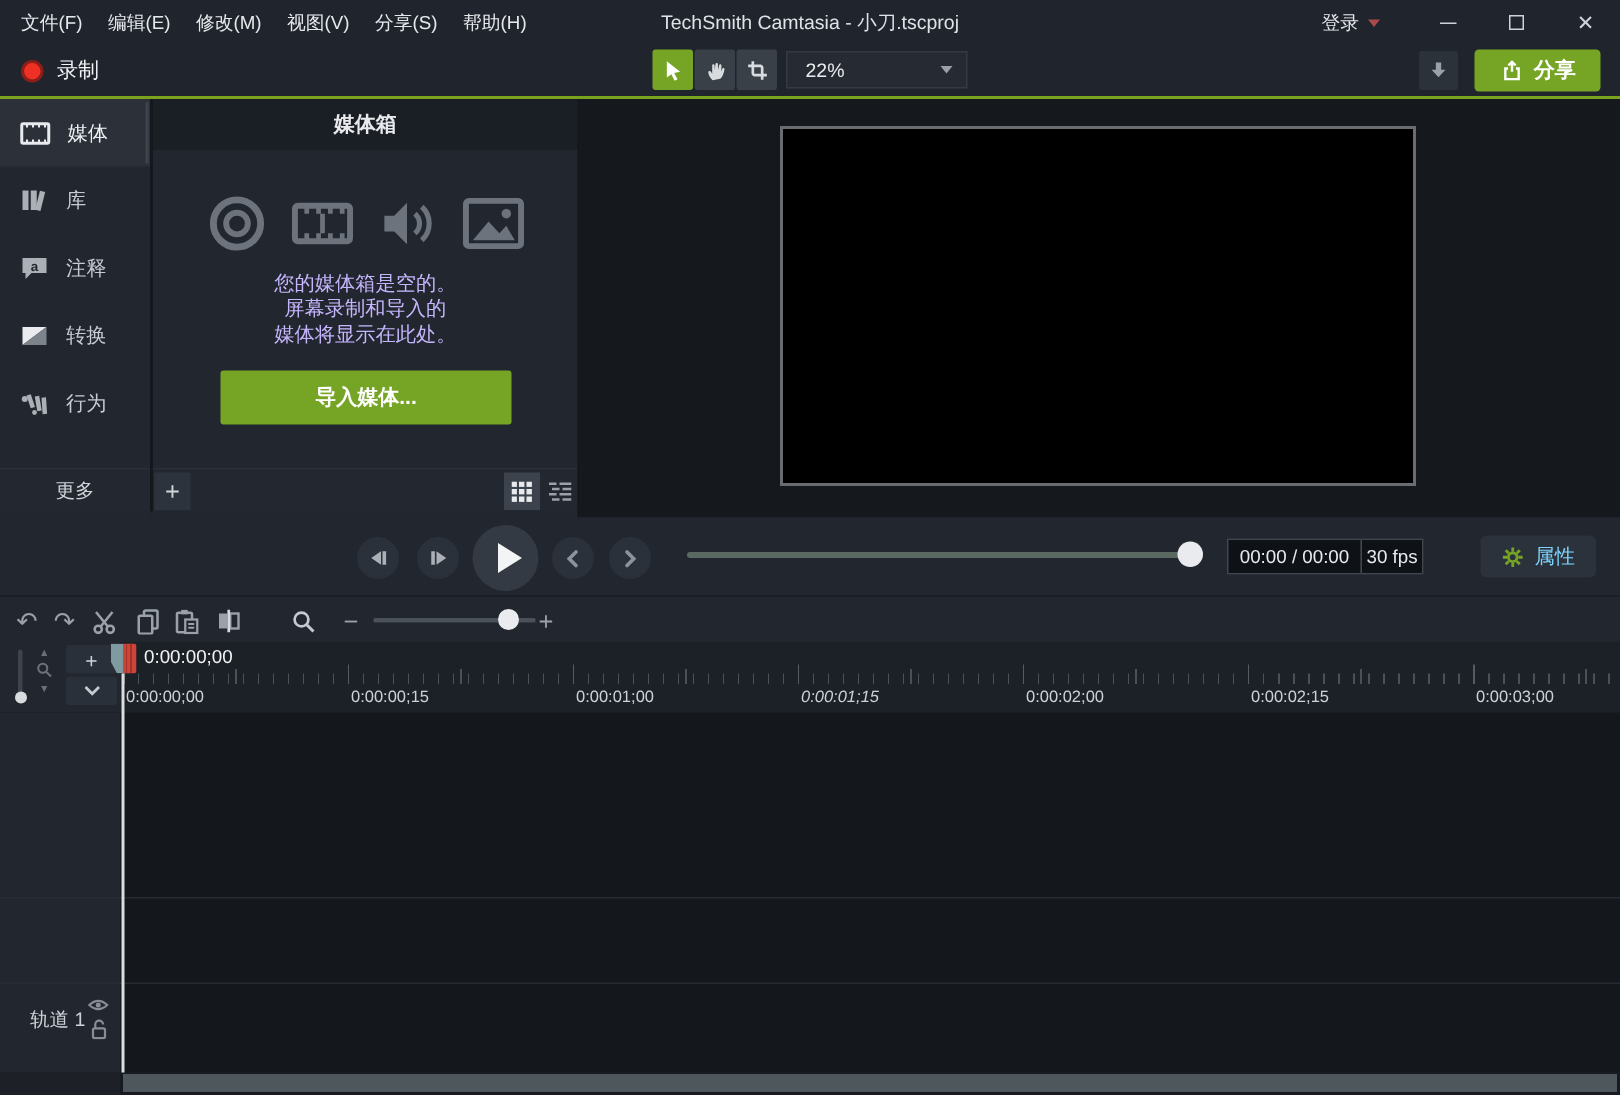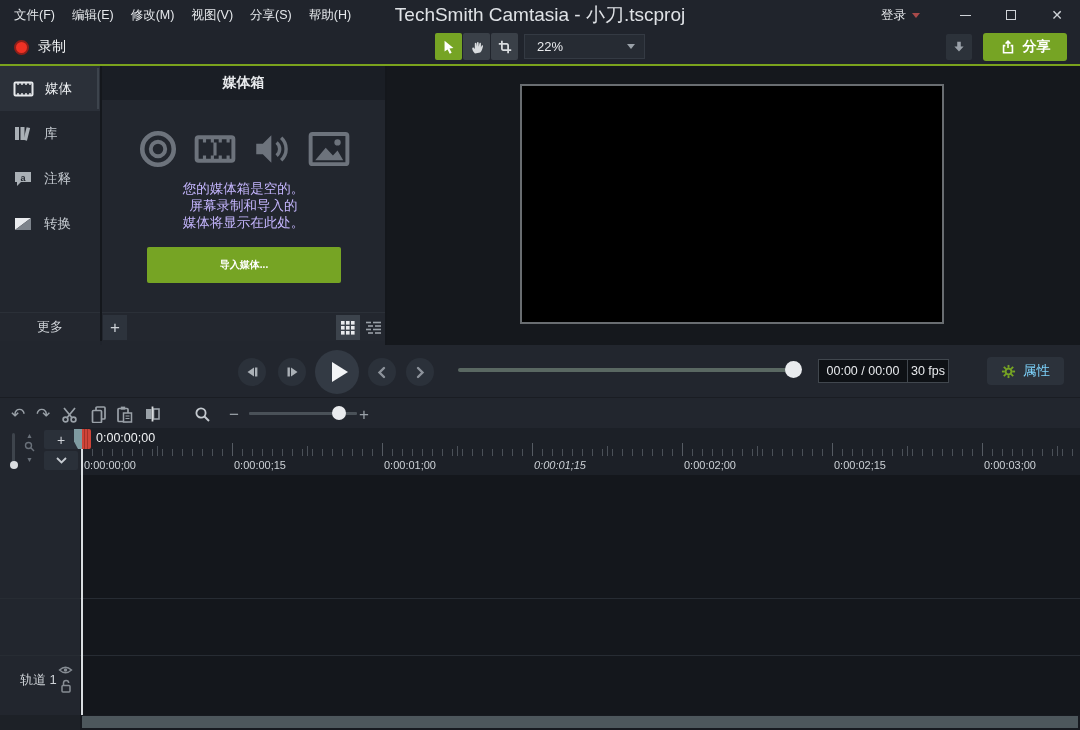--- a/index.html
+++ b/index.html
@@ -4,21 +4,21 @@
 <style>
   * { margin:0; padding:0; box-sizing:border-box; }
   html,body { background:#0d0f13; }
   body { font-family:"Liberation Sans","DejaVu Sans",sans-serif; }
   .app { position:relative; width:1080px; height:730px; background:#20242c; overflow:hidden; color:#e8eaed; }
 
   
   .titlebar { position:absolute; left:0; top:0; width:1080px; height:30px; background:#20242c; }
   .menubar { position:absolute; left:14px; top:0; height:30px; display:flex; gap:17px; align-items:center; }
   .menu-item { font-size:12.5px; color:#e6e9ec; cursor:default; white-space:nowrap; }
-  .win-title { position:absolute; left:0; top:0; width:1080px; height:30px; text-align:center; line-height:30px; font-size:19px; color:#dfe2e6; pointer-events:none; }
+  .win-title { position:absolute; left:0; top:0; width:1080px; height:30px; text-align:center; line-height:30px; font-size:13px; color:#dfe2e6; pointer-events:none; }
   .signin { position:absolute; right:160px; top:0; height:30px; display:flex; align-items:center; gap:6px; font-size:12.5px; color:#e6e9ec; }
   .caret-down { width:0; height:0; border-left:4px solid transparent; border-right:4px solid transparent; border-top:5px solid #a94a4a; }
   .win-controls { position:absolute; right:0; top:0; height:30px; display:flex; }
   .win-btn { width:46px; height:30px; display:flex; align-items:center; justify-content:center; color:#cfd3d8; }
   .glyph-min { width:11px; height:1px; background:#cfd3d8; }
   .glyph-max { width:10px; height:10px; border:1px solid #cfd3d8; }
   .glyph-close { font-size:14px; line-height:1; color:#cfd3d8; }
 
   
   .toolbar { position:absolute; left:0; top:30px; width:1080px; height:34px; background:#20242c; }
@@ -47,21 +47,21 @@
   .side-sep-v { position:absolute; left:100px; top:0; width:2px; height:275px; background:#14171c; }
   .more-row { position:absolute; left:0; top:246px; width:100px; height:29px; background:#23272f; border-top:1px solid #2b3038; display:flex; align-items:center; justify-content:center; }
   .more-label { font-size:13px; color:#cfd3d8; }
 
   .media-panel { position:absolute; left:102px; top:0; width:283px; height:279px; background:#22262e; }
   .panel-header { position:absolute; left:0; top:0; width:283px; height:34px; background:#1a1e25; display:flex; align-items:center; justify-content:center; }
   .panel-title { font-size:14px; font-weight:bold; color:#e8eaed; }
   .bin-icons { position:absolute; left:0; top:62px; width:283px; display:flex; justify-content:center; gap:15px; }
   .bin-empty { position:absolute; left:0; top:114px; width:283px; text-align:center; font-size:13.5px; line-height:17px; color:#c4b5fd; }
   .import-btn { position:absolute; left:45px; top:181px; width:194px; height:36px; background:#76a424; border-radius:2px; display:flex; align-items:center; justify-content:center; }
-  .import-label { font-size:10px; font-weight:bold; color:#ffffff; }
+  .import-label { font-size:14px; font-weight:bold; color:#ffffff; }
   .panel-bottom { position:absolute; left:0; top:246px; width:283px; height:29px; background:#23272f; border-top:1px solid #2b3038; }
   .add-media-btn { position:absolute; left:1px; top:2px; width:24px; height:25px; background:#2d333c; display:flex; align-items:center; justify-content:center; font-size:17px; color:#cfd3d8; }
   .view-grid-btn { position:absolute; right:25px; top:2px; width:24px; height:25px; background:#3c434c; display:flex; align-items:center; justify-content:center; }
   .view-list-btn { position:absolute; right:0; top:2px; width:24px; height:25px; display:flex; align-items:center; justify-content:center; }
   .panel-sep-v { position:absolute; left:385px; top:0; width:2px; height:279px; background:#14171c; }
 
   .canvas-area { position:absolute; left:387px; top:0; width:693px; height:279px; background:#15181d; }
   .canvas { position:absolute; left:133px; top:18px; width:424px; height:240px; background:#000000; border:2px solid #696d71; }
 
   
@@ -214,20 +214,30 @@
             <text x="10" y="10.5" font-size="9" font-weight="bold" fill="#22262e" text-anchor="middle" font-family="Liberation Sans,sans-serif">a</text>
           </svg>
         <span class="side-label">注释</span>
       </div>
       <div class="side-item" style="top:135px;">
         <svg width="20" height="16" viewBox="0 0 20 16">
             <polygon points="2,2 18,2 2,14" fill="#e9ebee"></polygon>
             <polygon points="18,2 18,14 2,14" fill="#7d838b"></polygon>
           </svg>
         <span class="side-label">转换</span>
+      </div>
+      <div class="side-item" style="top:180px;">
+        <svg width="20" height="18" viewBox="0 0 20 18">
+            <circle cx="3.5" cy="6" r="2" fill="#aab0b6"></circle>
+            <rect x="6" y="3" width="3" height="9" fill="#aab0b6" transform="rotate(-18 7.5 7.5)"></rect>
+            <rect x="11" y="4" width="3" height="10" fill="#aab0b6" transform="rotate(-10 12.5 9)"></rect>
+            <circle cx="10" cy="15" r="1.6" fill="#aab0b6"></circle>
+            <rect x="15" y="5" width="3" height="11" fill="#aab0b6" transform="rotate(-4 16.5 10)"></rect>
+          </svg>
+        <span class="side-label">行为</span>
       </div>
       <div class="more-row">
         <span class="more-label">更多</span>
       </div>
     </div>
     <div class="side-sep-v"></div>
 
     <div class="media-panel">
       <div class="panel-header">
         <span class="panel-title">媒体箱</span>

